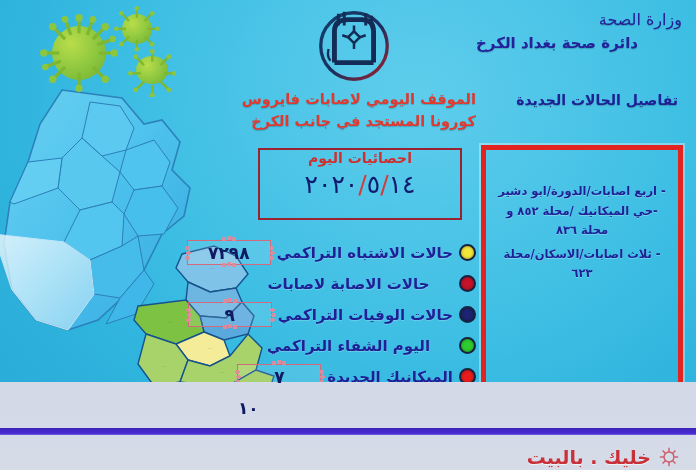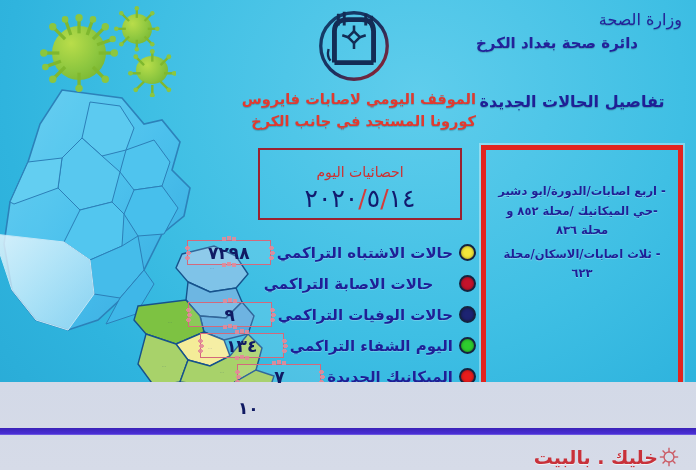--- a/index.html
+++ b/index.html
@@ -20,21 +20,21 @@
     position:absolute; left:0; right:0; bottom:0; height:88px;
     background:linear-gradient(#d3d9e7 0%, #d6dbe8 100%);
   }
   .blue-rule {
     position:absolute; left:0; right:0; bottom:36px; height:6px;
     background:linear-gradient(#3a22b8,#4b2fd6);
     box-shadow:0 1px 0 #6a55e0;
   }
   .footer-slogan {
     position:absolute; right:16px; bottom:2px;
-    display:flex; align-items:center; 
+    display:flex; align-items:center; gap:7px;
     direction:rtl;
   }
   .footer-slogan .txt {
     font-size:19px; font-weight:bold; color:#c8313a;
     letter-spacing:1px;
     text-shadow:0 1px 0 rgba(255,255,255,.6);
   }
   .virus-glyph {
     width:22px; height:22px; position:relative; opacity:.75;
   }
@@ -80,22 +80,22 @@
     position:absolute; left:238px; top:88px; width:238px;
     text-align:right; direction:rtl;
     font-size:14.5px; font-weight:bold; color:#e03a30;
     line-height:1.55;
     text-shadow:0 1px 1px rgba(0,0,0,.2);
   }
 
   
   .details-heading {
     position:absolute; right:18px; top:92px; width:212px;
-    text-align:center; direction:rtl;
-    font-size:16px; font-weight:bold; color:#1f1f96;
+    text-align:right; direction:rtl;
+    font-size:14px; font-weight:bold; color:#1f1f96;
     text-shadow:0 1px 1px rgba(0,0,0,.2);
     margin-left:32px;
   }
 
   
   .details-box {
     position:absolute; left:481px; top:145px; width:202px; height:280px;
     border:5px solid #e1241f;
     background:transparent;
     box-shadow:0 0 0 2px rgba(255,255,255,.35);
@@ -113,22 +113,22 @@
   }
 
   
   .today-box {
     position:absolute; left:258px; top:148px; width:204px; height:72px;
     border:2px solid #9b2230;
     background:transparent;
     text-align:center; direction:rtl;
   }
   .today-box .cap {
-    font-size:14px; font-weight:normal; color:#cf2f2f;
-    margin-top:14px; letter-spacing:.5px;
+    font-size:14px; font-weight:bold; color:#cf2f2f;
+    margin-top:0; letter-spacing:.5px;
   }
   .today-box .date {
     font-size:25px; font-weight:normal; color:#121a6e;
     margin-top:4px; letter-spacing:2px;
   }
   .today-box .date .sep { color:#d63a3a; }
 
   
   .stats {
     position:absolute; left:244px; top:238px; width:232px;
@@ -365,47 +365,39 @@
           <span class="orn t"></span>
           <span class="orn b"></span>
           <span class="orn l"></span>
           <span class="orn r"></span>
         <span class="stat-value">٧٢٩٨</span>
       </span>
     </div>
 
     <div class="stat-row">
       <span class="stat-dot" style="background:#c4132b"></span>
-      <span class="stat-label">حالات الاصابة  التراكمي</span>
+      <span class="stat-label">حالات الاصابة  لاصابات</span>
     </div>
 
     <div class="stat-row">
       <span class="stat-dot" style="background:#1d2472"></span>
       <span class="stat-label">حالات الوفيات التراكمي</span>
       <span class="stat-box">
         <span class="frame"></span>
           <span class="orn t"></span>
           <span class="orn b"></span>
           <span class="orn l"></span>
           <span class="orn r"></span>
         <span class="stat-value">٩</span>
       </span>
     </div>
 
     <div class="stat-row">
       <span class="stat-dot" style="background:#2ecc2e"></span>
       <span class="stat-label">اليوم الشفاء التراكمي</span>
-      <span class="stat-box">
-        <span class="frame"></span>
-          <span class="orn t"></span>
-          <span class="orn b"></span>
-          <span class="orn l"></span>
-          <span class="orn r"></span>
-        <span class="stat-value">١٣٤</span>
-      </span>
     </div>
 
     <div class="stat-row">
       <span class="stat-dot" style="background:#e81c1c"></span>
       <span class="stat-label">الميكانيك الجديدة</span>
       <span class="stat-box">
         <span class="frame"></span>
           <span class="orn t"></span>
           <span class="orn b"></span>
           <span class="orn l"></span>

